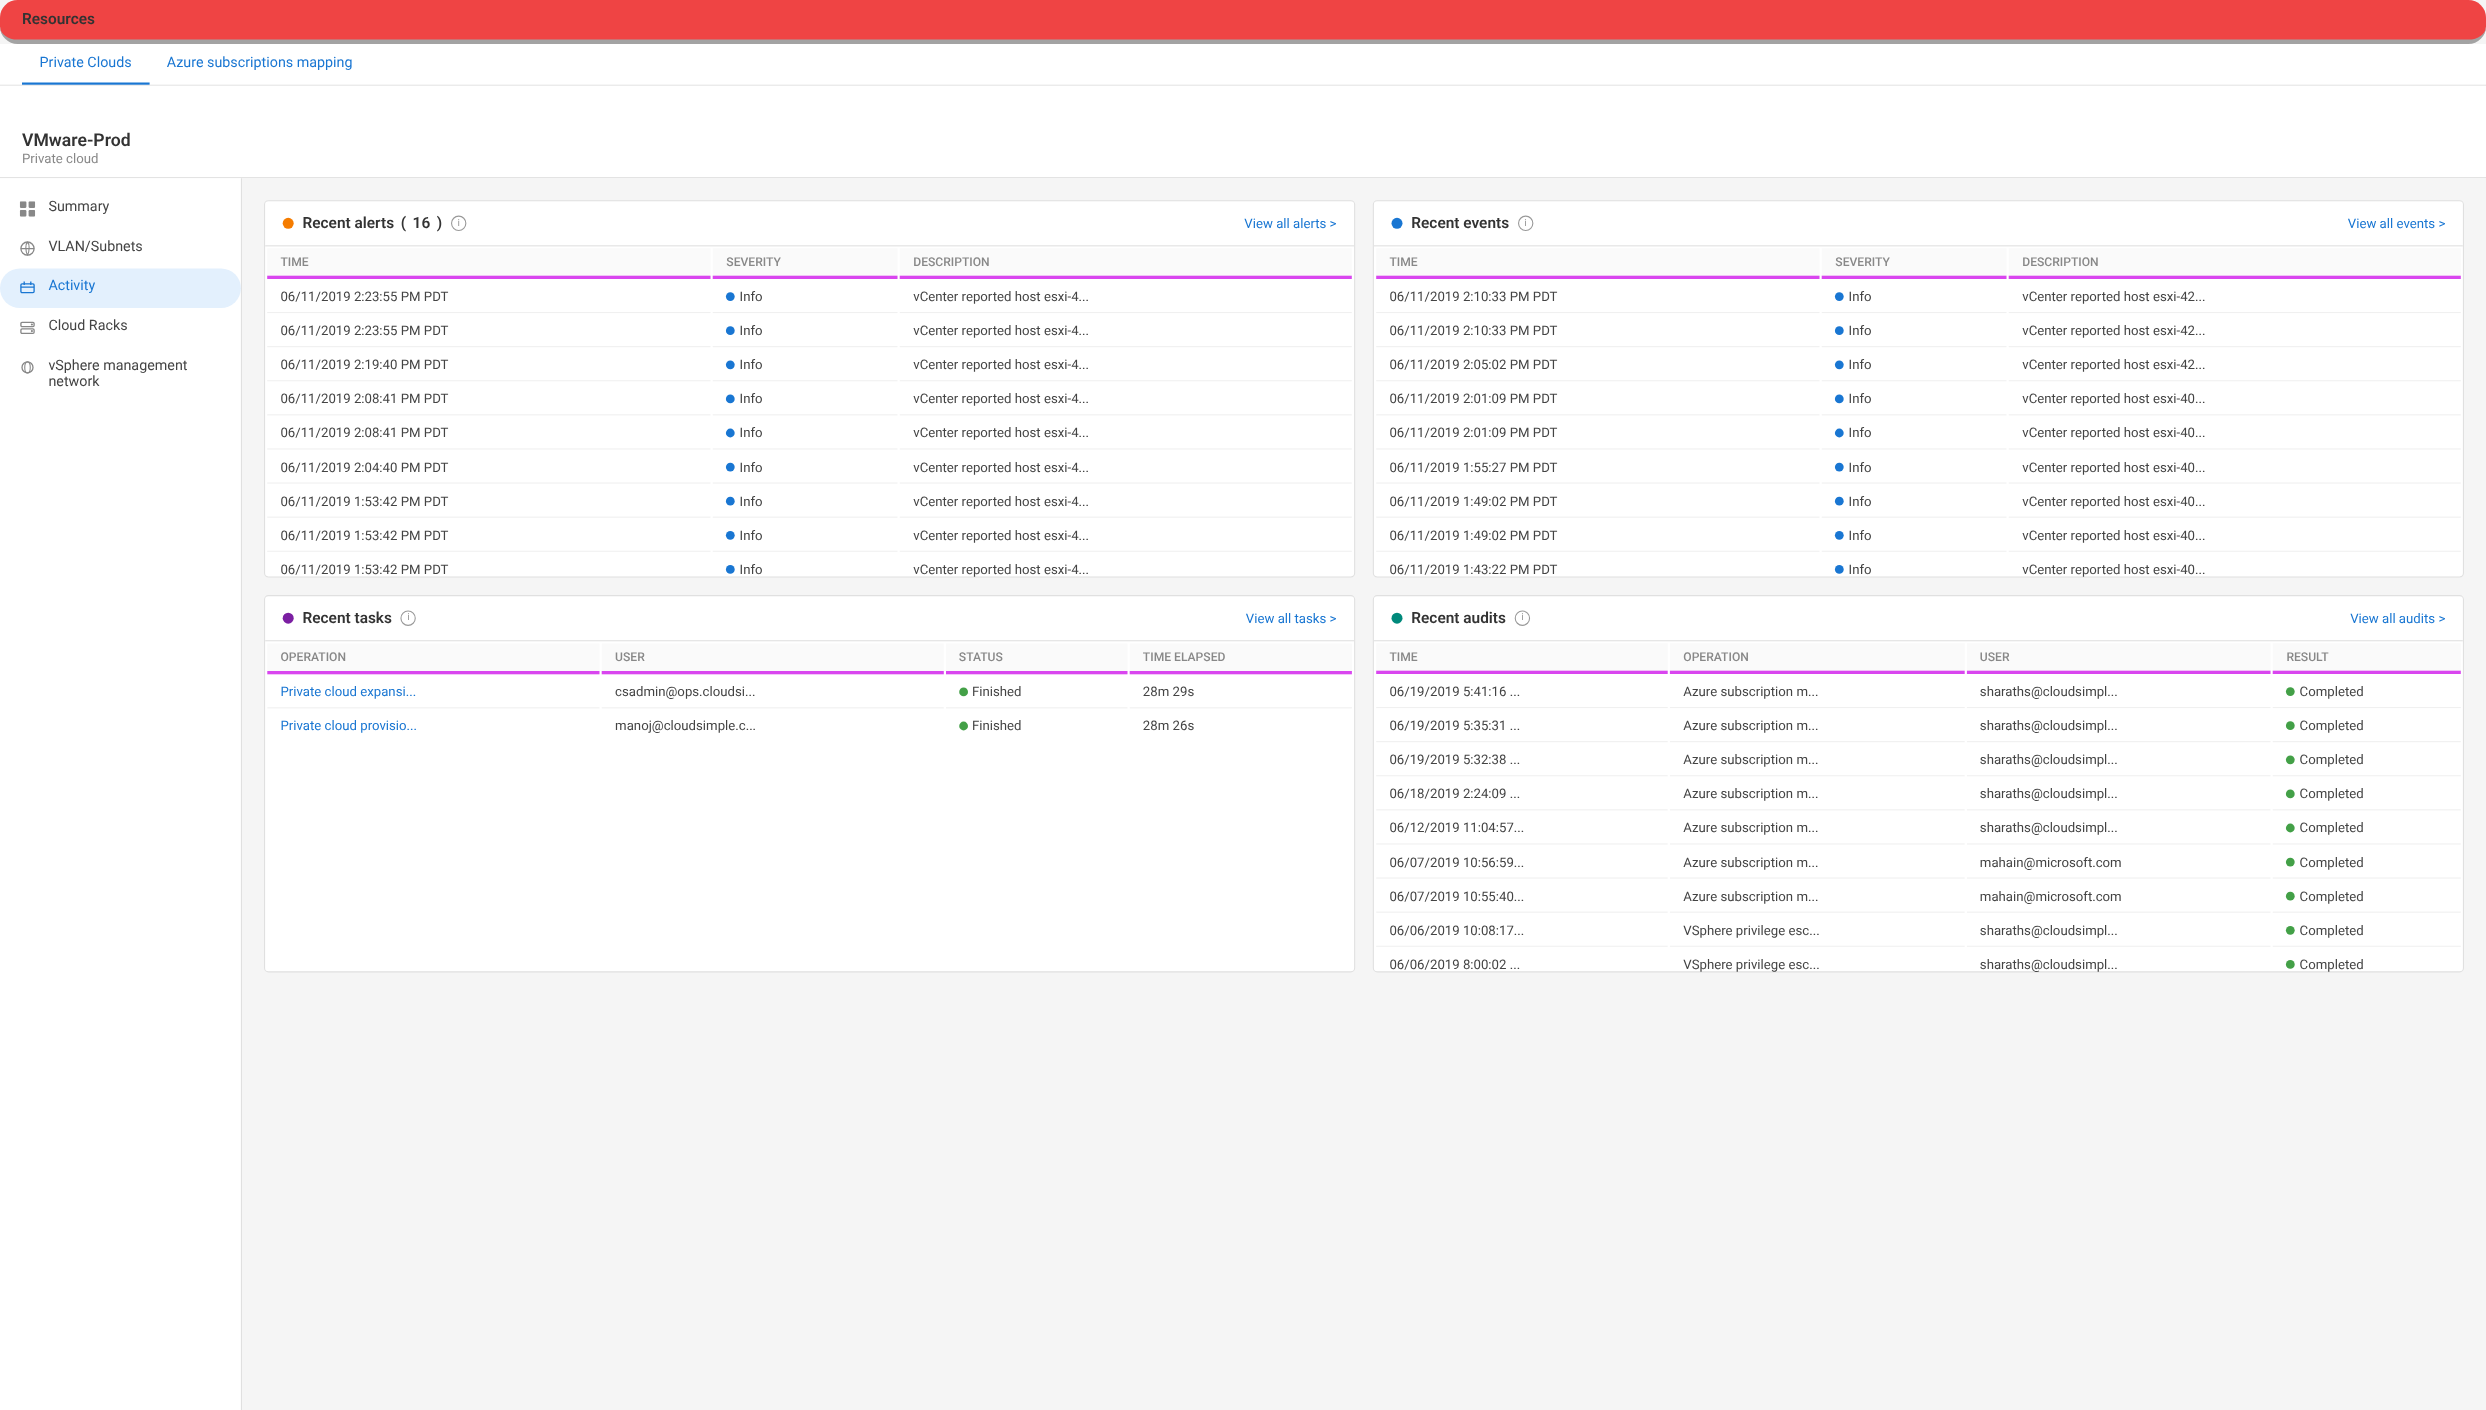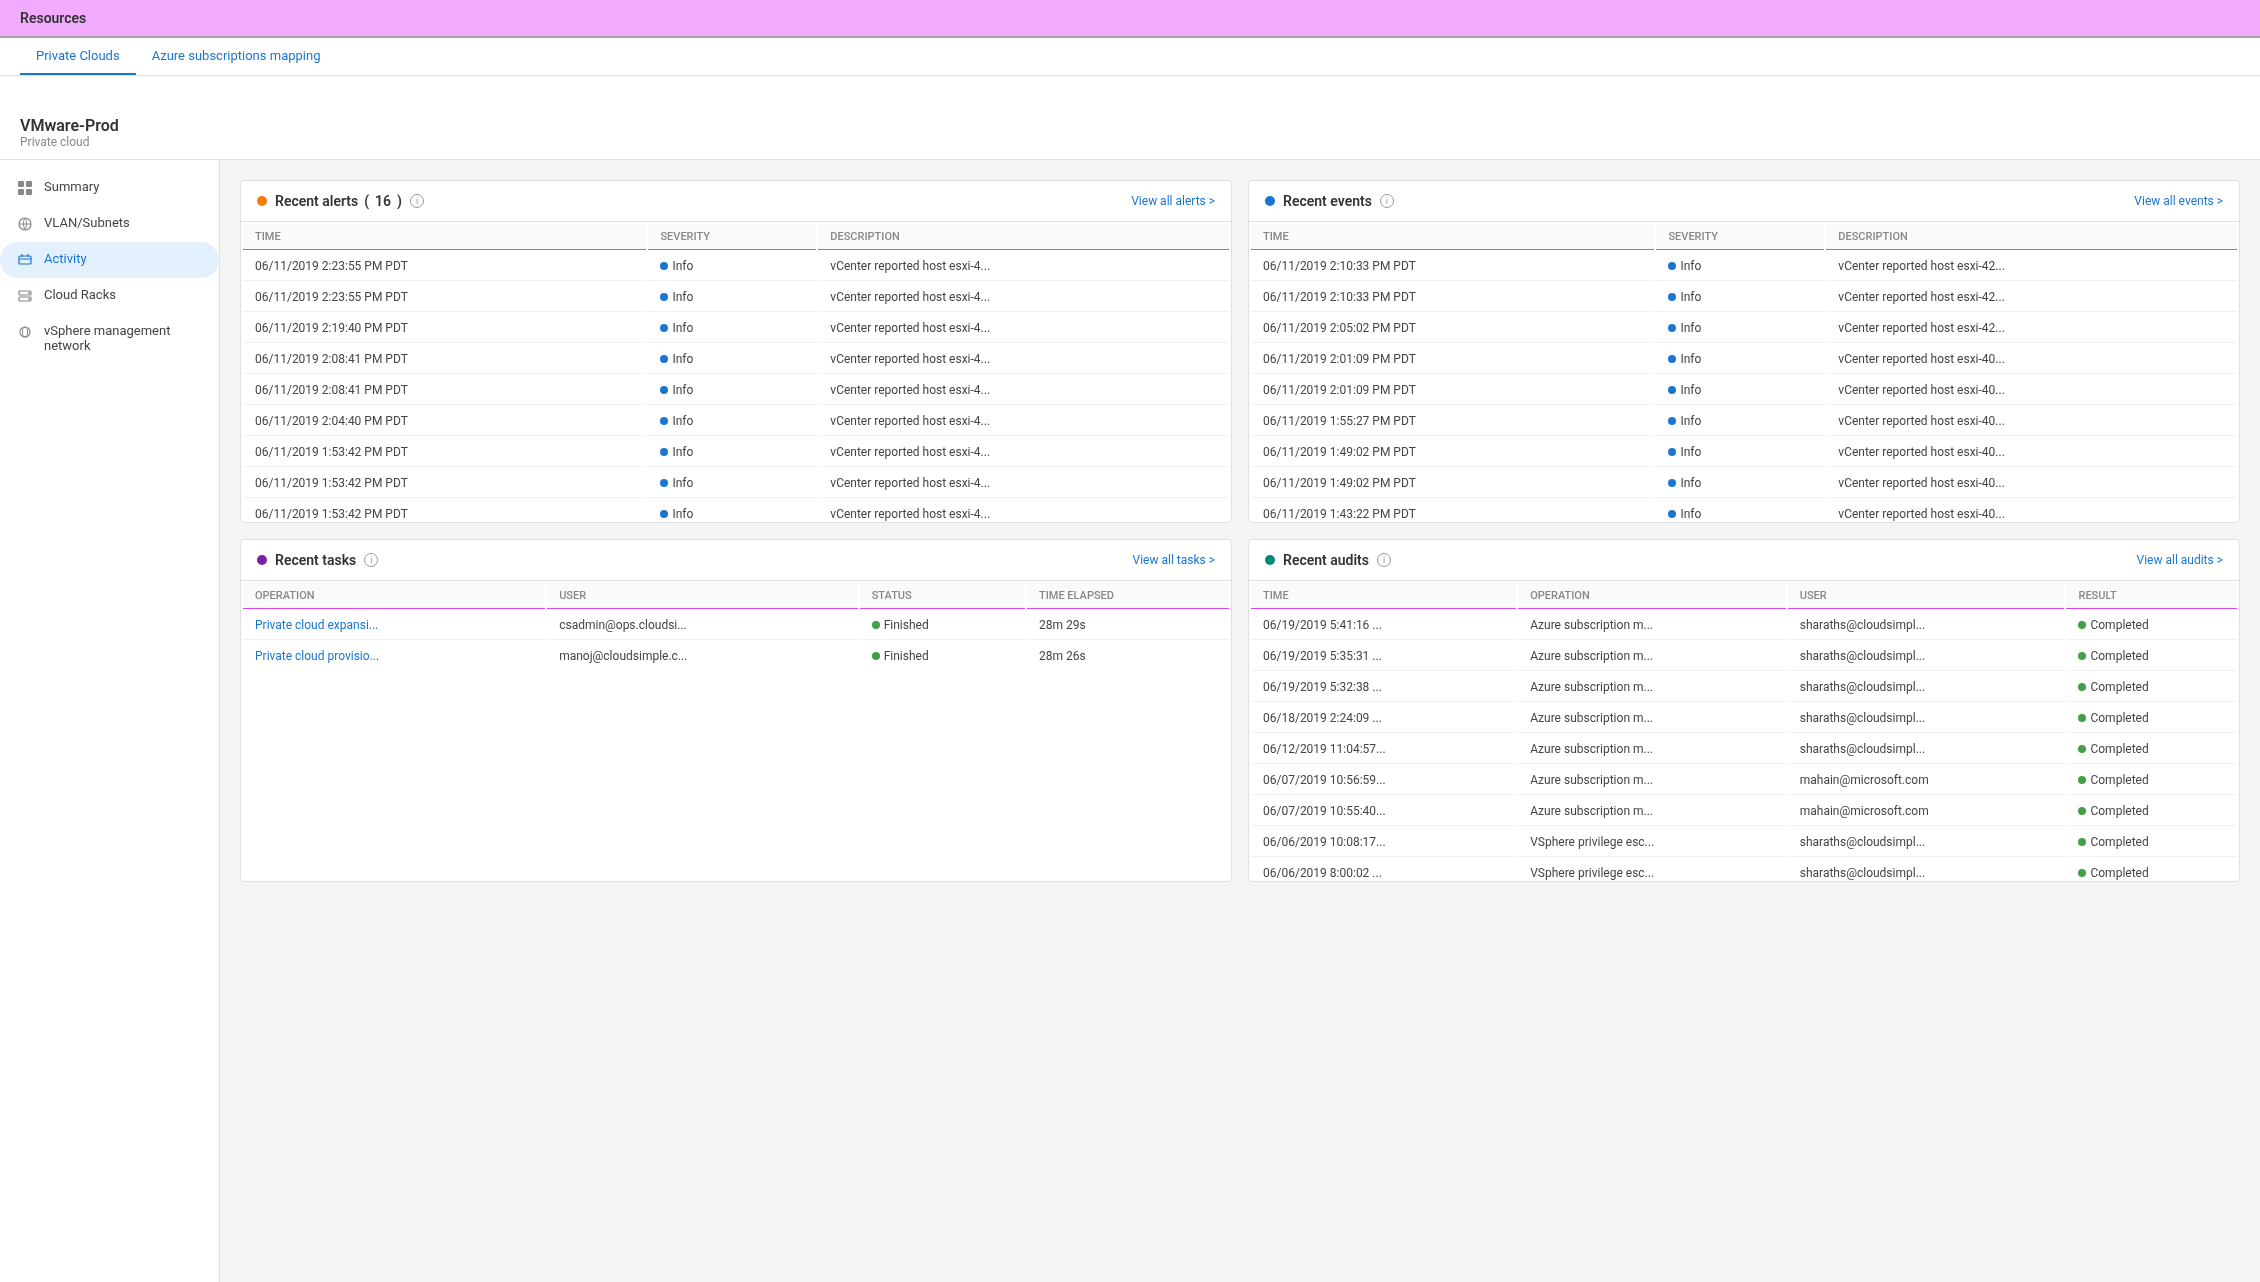--- a/index.html
+++ b/index.html
@@ -1,18 +1,18 @@
 <!DOCTYPE html>
 <html><head>
   <meta charset="utf-8">
   <style>
     * { box-sizing: border-box; margin: 0; padding: 0; }
     body { font-family: -apple-system, BlinkMacSystemFont, 'Segoe UI', Roboto, sans-serif; font-size: 13px; background: #f5f5f5; color: #333; }
 
-    .top-bar { background: #f0abfc; padding: 10px 20px; border-bottom: 2px solid #a3a3a3; }
+    .top-bar { background: #ef4444; padding: 10px 20px; border-bottom: 4px solid #a3a3a3; border-radius: 16px; }
     .top-bar h1 { font-size: 14px; font-weight: 600; color: #333; }
 
     .tabs { display: flex; gap: 0; border-bottom: 1px solid #e0e0e0; background: #fff; padding: 0 20px; }
     .tab { padding: 10px 16px; cursor: pointer; font-size: 13px; color: #666; border-bottom: 2px solid transparent; }
     .tab.active { color: #1976d2; border-bottom: 2px solid #1976d2; }
 
     .cloud-header { padding: 10px 20px; background: #fff; border-bottom: 1px solid #e0e0e0; }
     .cloud-name { font-size: 16px; font-weight: 600; color: #333; margin-top: 30px; }
     .cloud-sub { font-size: 12px; color: #888; }
 
@@ -35,21 +35,21 @@
     .dot-orange { background: #f57c00; }
     .dot-blue { background: #1976d2; }
     .dot-purple { background: #7b1fa2; }
     .dot-teal { background: #00897b; }
 
     .info-icon { width: 14px; height: 14px; border-radius: 50%; border: 1px solid #999; color: #999; font-size: 9px; display: inline-flex; align-items: center; justify-content: center; cursor: pointer; }
 
     .view-all { margin-left: auto; font-size: 12px; color: #1976d2; cursor: pointer; white-space: nowrap; }
 
     .panel-table { width: 100%; }
-    .panel-table th { font-size: 11px; color: #888; font-weight: 500; text-transform: uppercase; padding: 6px 12px; text-align: left; border-bottom: 1px solid #d946ef; background: #fafafa; }
+    .panel-table th { font-size: 11px; color: #888; font-weight: 500; text-transform: uppercase; padding: 6px 12px; text-align: left; border-bottom: 3px solid #d946ef; background: #fafafa; }
     .panel-table td { font-size: 12px; padding: 7px 12px; border-bottom: 1px solid #f0f0f0; color: #444; white-space: nowrap; overflow: hidden; text-overflow: ellipsis; max-width: 180px; }
     .panel-table tr:last-child td { border-bottom: none; }
 
     .severity-dot { width: 8px; height: 8px; border-radius: 50%; display: inline-block; margin-right: 4px; }
     .sev-info { background: #1976d2; }
     .sev-green { background: #43a047; }
 
     .table-scroll { max-height: 300px; overflow-y: auto; }
     .table-scroll::-webkit-scrollbar { width: 6px; }
     .table-scroll::-webkit-scrollbar-track { background: #f0f0f0; }

